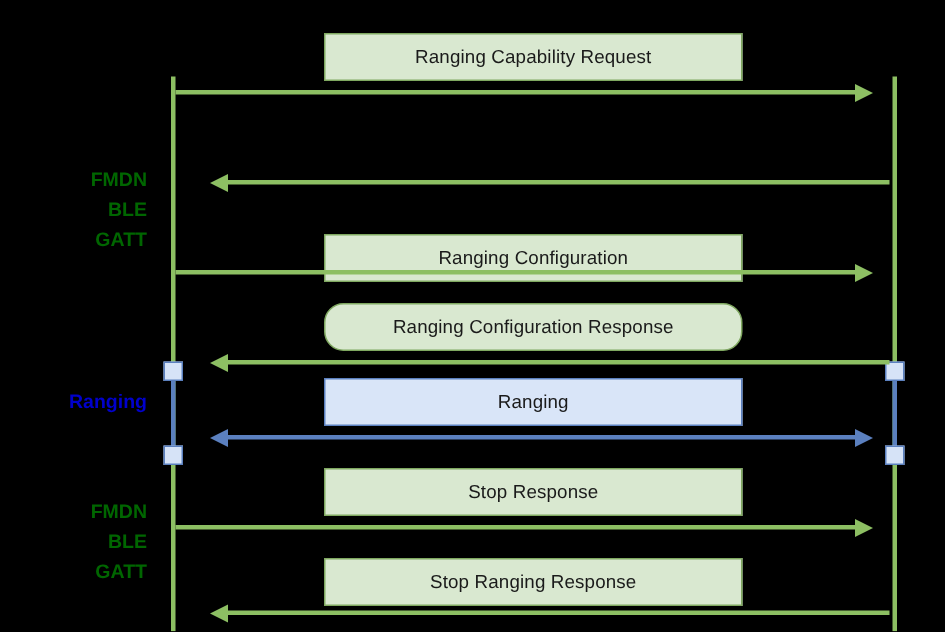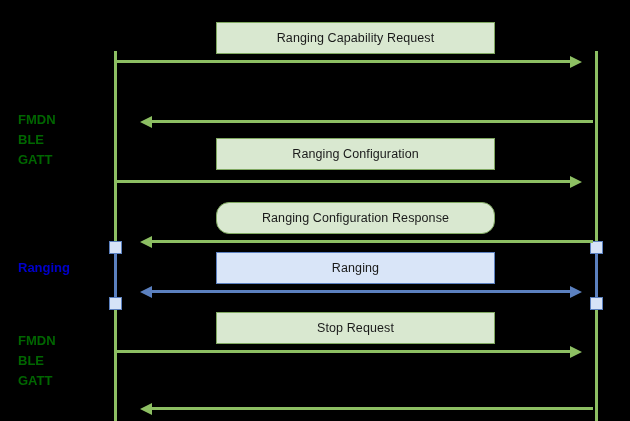--- a/index.html
+++ b/index.html
@@ -82,21 +82,21 @@
   }
   .arrow-head.left {
     border-right: 12px solid #8DBF63;
   }
   .arrow-head.right.blue { border-left-color: #5B80BF; }
   .arrow-head.left.blue  { border-right-color: #5B80BF; }
 
   
   .phase-label {
     position: absolute;
-    text-align: left;
+    text-align: right;
     font-size: 13px;
     font-weight: bold;
     line-height: 20px;
     white-space: pre-line;
   }
   .phase-label.green { color: #006600; }
   .phase-label.blue  { color: #0000CC; }
 </style>
 </head>
 <body>
@@ -124,33 +124,34 @@
 BLE
 GATT</div>
 
   <div class="msg-box" style="top:22px;">Ranging Capability Request</div>
   <div class="arrow-line" style="left:117px; top:60px; width:453px;"></div>
   <div class="arrow-head right" style="left:570px; top:55.5px;"></div>
 
   <div class="arrow-line" style="left:152px; top:120px; width:441px;"></div>
   <div class="arrow-head left" style="left:140px; top:115.5px;"></div>
 
-  <div class="msg-box" style="top:138px;text-align:right;">Ranging Configuration</div>
+  <div class="msg-box" style="top:156px;text-align:right;">Ranging Configuration</div>
   <div class="arrow-line" style="left:117px; top:180px; width:453px;"></div>
   <div class="arrow-head right" style="left:570px; top:175.5px;"></div>
 
   <div class="msg-box" style="top:202px;border-radius:13px;">Ranging Configuration Response</div>
   <div class="arrow-line" style="left:152px; top:240px; width:441px;"></div>
   <div class="arrow-head left" style="left:140px; top:235.5px;"></div>
 
   <div class="msg-box blue" style="top:252px;">Ranging</div>
   <div class="arrow-line blue" style="left:152px; top:290px; width:418px;"></div>
   <div class="arrow-head left blue" style="left:140px; top:285.5px;"></div>
   <div class="arrow-head right blue" style="left:570px; top:285.5px;"></div>
 
-  <div class="msg-box" style="top:312px;">Stop Request</div>
+  <div class="msg-box" style="top:312px;">Stop Response</div>
   <div class="arrow-line" style="left:117px; top:350px; width:453px;"></div>
   <div class="arrow-head right" style="left:570px; top:345.5px;"></div>
 
+  <div class="msg-box" style="top:372px;">Stop Ranging Response</div>
   <div class="arrow-line" style="left:152px; top:407px; width:441px;"></div>
   <div class="arrow-head left" style="left:140px; top:402.5px;"></div>
 
 </div>
 
 </body></html>

